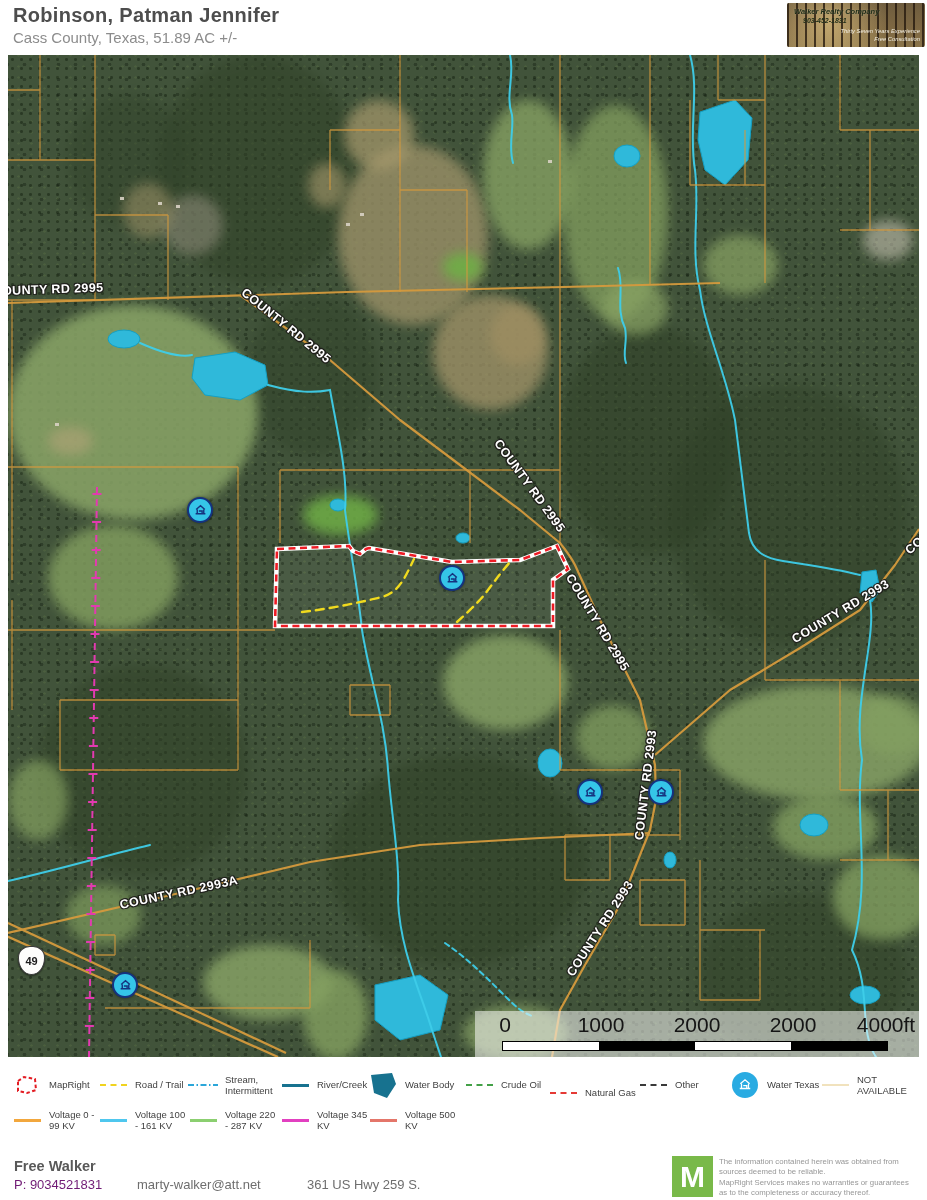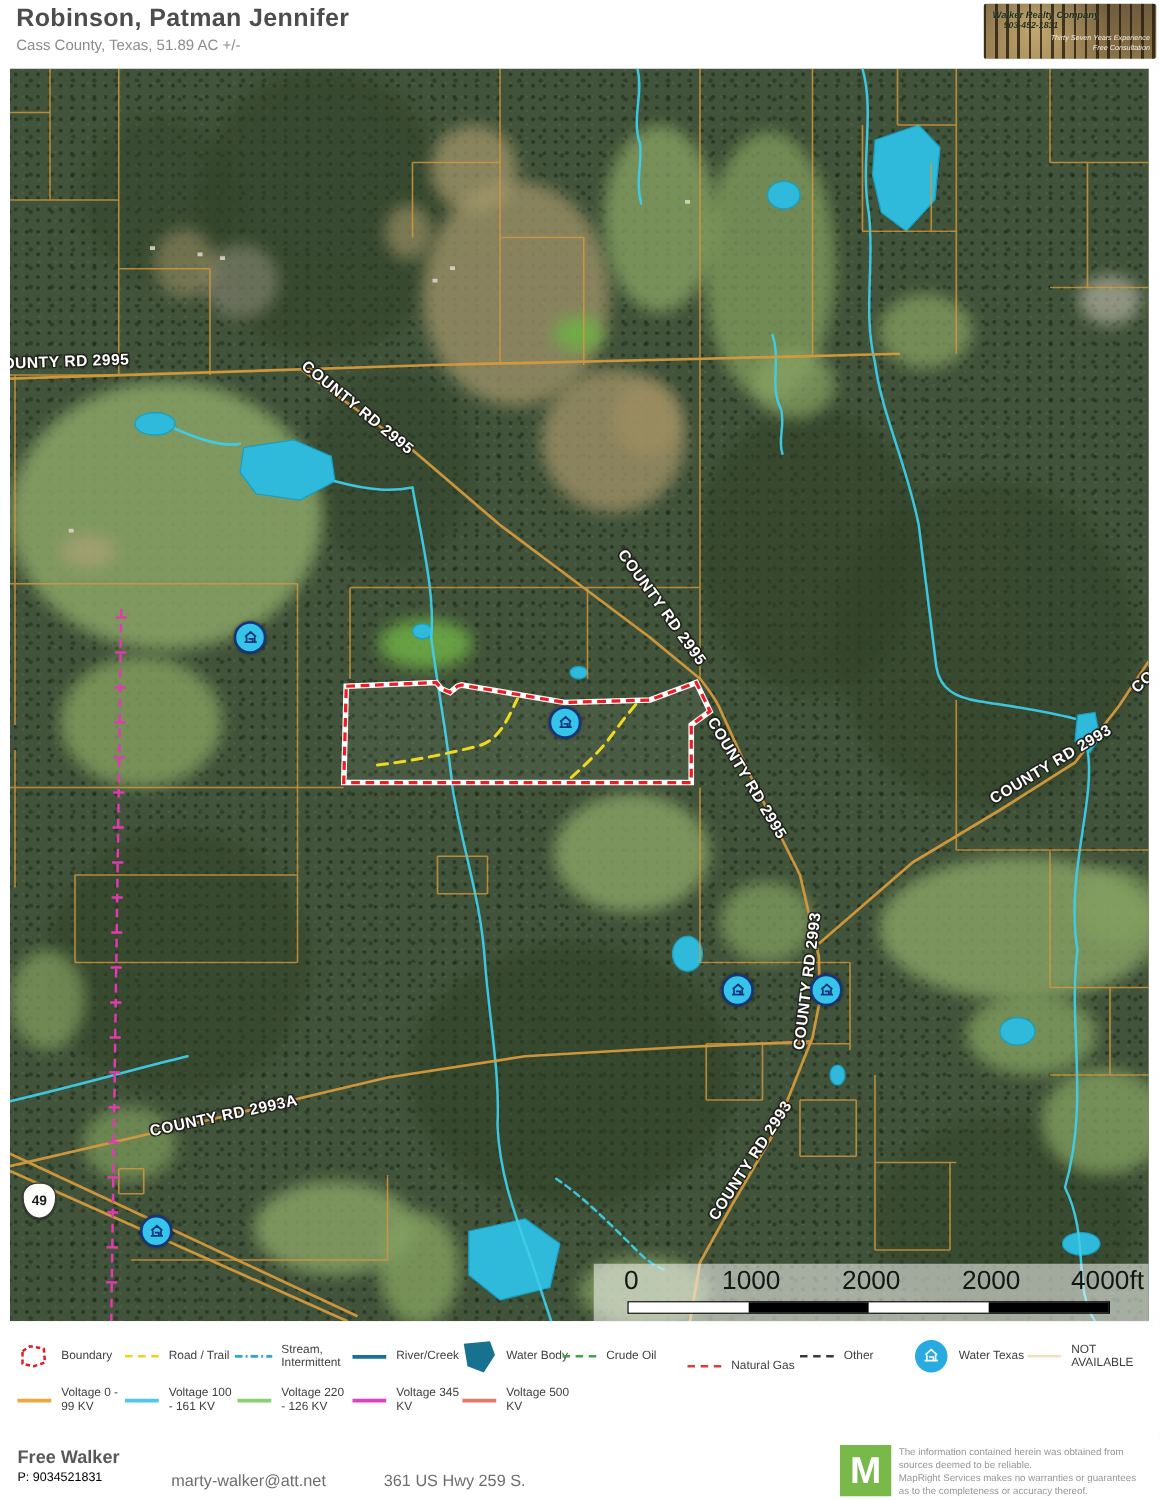--- a/index.html
+++ b/index.html
@@ -1,20 +1,20 @@
 <!DOCTYPE html>
 <html><head>
 <meta charset="utf-8">
 <style>
   html,body{margin:0;padding:0;background:#ffffff;}
   .page{position:relative;width:927px;height:1200px;background:#fff;overflow:hidden;
         font-family:"Liberation Sans","DejaVu Sans",sans-serif;}
   
   .hdr-title{position:absolute;left:13px;top:4px;font-size:20px;font-weight:bold;color:#4d4d4d;letter-spacing:.3px;}
-  .hdr-sub{position:absolute;left:13px;top:29px;font-size:12px;color:#8c8c8c;}
+  .hdr-sub{position:absolute;left:13px;top:29px;font-size:15px;color:#8c8c8c;}
   .logo{position:absolute;left:787px;top:3px;width:138px;height:44px;overflow:hidden;border-radius:2px;
         background:linear-gradient(to bottom,#6e5c3e 0%,#7d6742 55%,#8a744a 100%);font-style:italic;}
   .logo-trees{position:absolute;inset:0;
      background:repeating-linear-gradient(90deg,rgba(38,26,14,.8) 0 2px,rgba(0,0,0,0) 2px 9px),
                 radial-gradient(circle at 30% 45%,rgba(255,224,150,.55),rgba(0,0,0,0) 60%);}
   .logo-l1{position:absolute;left:7px;top:4px;font-size:7.5px;font-weight:bold;color:#1d2c17;text-shadow:0 0 2px rgba(255,255,255,.25);}
   .logo-l2{position:absolute;left:16px;top:14px;font-size:7px;font-weight:bold;color:#24301b;}
   .logo-l3{position:absolute;right:5px;top:25px;font-size:5.8px;color:#f3efe2;}
   .logo-l4{position:absolute;right:5px;top:33px;font-size:5.8px;color:#f3efe2;}
   
@@ -50,21 +50,21 @@
   .lg-item{position:absolute;display:flex;align-items:center;gap:7px;height:32px;width:92px;}
   .lg-icon{width:30px;flex:0 0 30px;display:flex;align-items:center;justify-content:center;}
   .lg-line{width:27px;height:0;border-top:2px solid #000;}
   .lg-line.thick{border-top-width:3px;}
   .lg-line.dashed{border-top-style:dashed;}
   .lg-label{font-size:9.5px;line-height:1.18;color:#3f3f3f;}
   .lg-wellcircle{width:26px;height:26px;border-radius:50%;display:flex;align-items:center;justify-content:center;}
   .lg-wellcircle svg{width:14px;height:14px;}
   
   .ft-name{position:absolute;left:14px;top:1158px;font-size:14.5px;font-weight:bold;color:#585858;}
-  .ft-phone{position:absolute;left:14px;top:1177px;font-size:10px;color:#000000;}
+  .ft-phone{position:absolute;left:14px;top:1177px;font-size:13px;color:#701a75;}
   .ft-email{position:absolute;left:137px;top:1177px;font-size:13px;color:#6e6e6e;}
   .ft-addr{position:absolute;left:307px;top:1177px;font-size:13px;color:#6e6e6e;}
   .mr-box{position:absolute;left:672px;top:1156px;width:41px;height:41px;display:flex;align-items:center;justify-content:center;
           color:#fff;font-size:30px;font-weight:bold;font-family:"Liberation Sans",sans-serif;}
   .mr-text{position:absolute;left:719px;top:1157px;width:196px;font-size:7.8px;line-height:1.32;color:#979797;}
 </style>
 </head>
 <body>
 
 <div class="page">
@@ -240,21 +240,21 @@
     </div>
   </div>
 
   <div class="legend">
     <div class="lg-item" style="left:12px;top:12px">
       <span class="lg-icon">
         <svg width="24" height="20" viewBox="0 0 24 20">
             <path d="M3,6 L9,2 L20,4 L21,15 L12,18 L3,16 Z" fill="none" stroke-width="2" stroke-dasharray="3.5 2.5" style="stroke: rgb(227, 28, 35);"></path>
           </svg>
       </span>
-        <span class="lg-label">Boundary</span>
+        <span class="lg-label">MapRight</span>
     </div>
     <div class="lg-item" style="left:98px;top:12px">
       <span class="lg-icon">
           <span class="lg-line dashed" style="border-top-color: rgb(240, 211, 31);"></span>
         </span>
       <span class="lg-label">Road / Trail</span>
     </div>
     <div class="lg-item" style="left:188px;top:12px">
       <span class="lg-icon">
         <svg width="30" height="8" viewBox="0 0 30 8">
@@ -270,21 +270,21 @@
       <span class="lg-label">River/Creek</span>
     </div>
     <div class="lg-item" style="left:368px;top:12px">
       <span class="lg-icon">
         <svg width="26" height="27" viewBox="0 0 26 27">
             <path d="M1,3 L22,1 L26,12 L17,26 L4,21 Z" style="fill: rgb(23, 114, 143);"></path>
           </svg>
       </span>
         <span class="lg-label">Water Body</span>
     </div>
-    <div class="lg-item" style="left:448px;top:12px">
+    <div class="lg-item" style="left:464px;top:12px">
       <span class="lg-icon">
           <span class="lg-line dashed" style="border-top-color: rgb(67, 160, 71);"></span>
         </span>
       <span class="lg-label">Crude Oil</span>
     </div>
     <div class="lg-item" style="left:548px;top:20px">
       <span class="lg-icon">
           <span class="lg-line dashed" style="border-top-color: rgb(229, 57, 53);"></span>
         </span>
       <span class="lg-label">Natural Gas</span>
@@ -321,21 +321,21 @@
     <div class="lg-item" style="left:98px;top:47px">
       <span class="lg-icon">
           <span class="lg-line thick" style="border-top-color: rgb(79, 199, 238);"></span>
         </span>
       <span class="lg-label">Voltage 100 - 161 KV</span>
     </div>
     <div class="lg-item" style="left:188px;top:47px">
       <span class="lg-icon">
           <span class="lg-line thick" style="border-top-color: rgb(139, 207, 112);"></span>
         </span>
-      <span class="lg-label">Voltage 220 - 126 KV</span>
+      <span class="lg-label">Voltage 220 - 287 KV</span>
     </div>
     <div class="lg-item" style="left:280px;top:47px">
       <span class="lg-icon">
           <span class="lg-line thick" style="border-top-color: rgb(226, 64, 192);"></span>
         </span>
       <span class="lg-label">Voltage 345 KV</span>
     </div>
     <div class="lg-item" style="left:368px;top:47px">
       <span class="lg-icon">
           <span class="lg-line thick" style="border-top-color: rgb(228, 118, 106);"></span>

